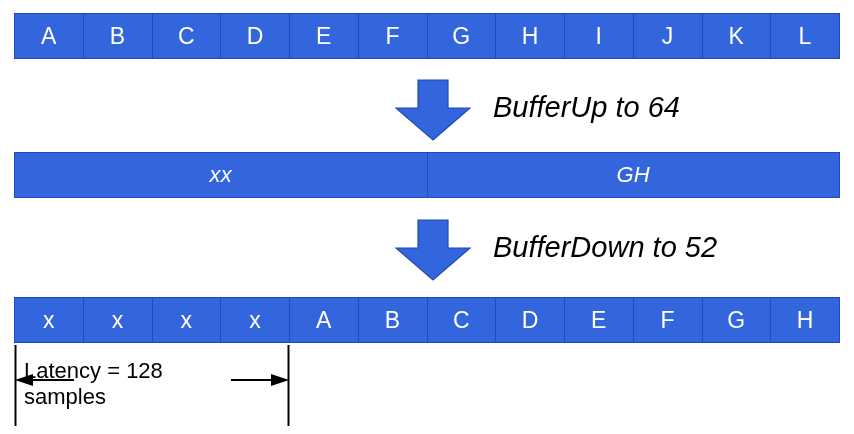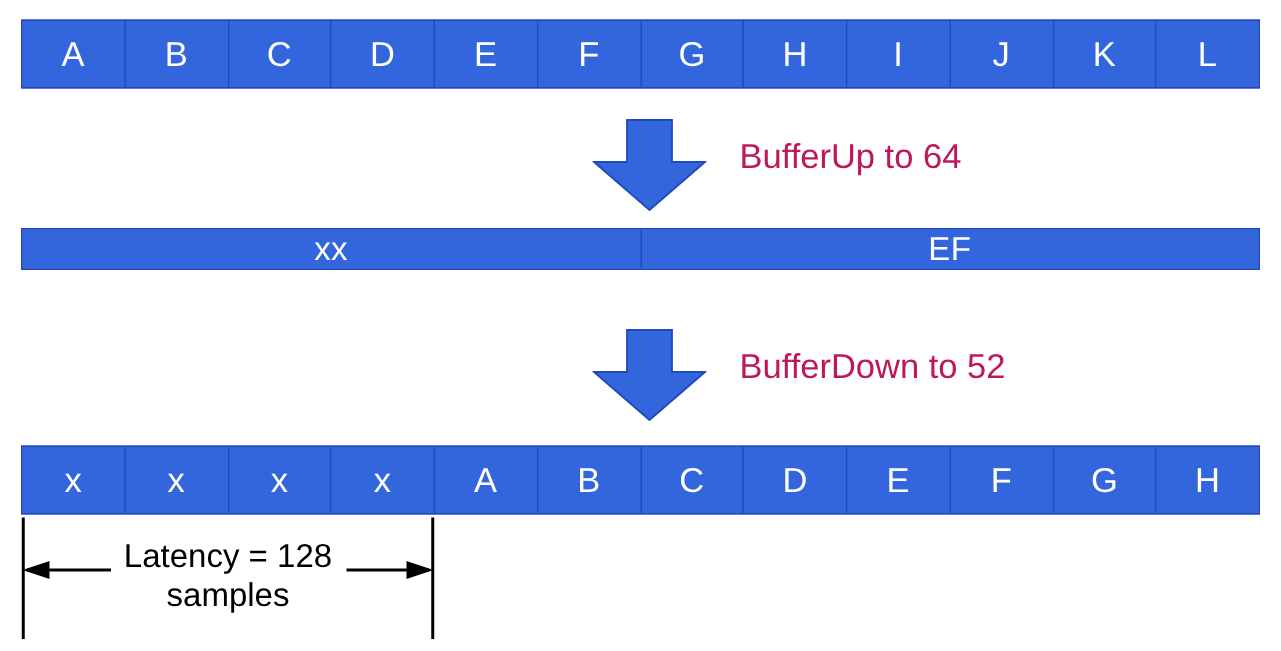--- a/index.html
+++ b/index.html
@@ -26,21 +26,21 @@
   .buffer-row {
     position: absolute;
     left: 14px;
     width: 826px;
     display: flex;
     box-sizing: border-box;
     border: 1px solid #2149B8;
     background: #3366DD;
   }
   .buffer-row.row-1 { top: 13px;  height: 46px; }
-  .buffer-row.row-2 { top: 152px; height: 28px; }
+  .buffer-row.row-2 { top: 152px; height: 46px; font-style: italic; }
   .buffer-row.row-3 { top: 297px; height: 46px; }
 
   .cell {
     flex: 1 1 0;
     min-width: 0;
     display: flex;
     align-items: center;
     justify-content: center;
     color: #ffffff;
     font-size: 23px;
@@ -60,38 +60,39 @@
     width: 76px;
     height: 62px;
   }
   .down-arrow svg { display: block; width: 100%; height: 100%; }
   .arrow-1 { left: 395px; top: 79px; }
   .arrow-2 { left: 395px; top: 219px; }
 
   
   .step-label {
     position: absolute;
-    font-size: 23px;
-    color: #be185d;
+    font-size: 29px;
+    color: #000000;
     line-height: 1;
     white-space: nowrap;
+    font-style: italic;
   }
   .label-1 { left: 493px; top: 93px; }
   .label-2 { left: 493px; top: 233px; }
 
   
   .latency-group { position: absolute; left: 0; top: 0; width: 854px; height: 434px; pointer-events: none; }
   .latency-group svg { position: absolute; left: 0; top: 0; }
 
   .latency-text {
     position: absolute;
     left: 24px;
     top: 358px;
     width: 256px;
-    text-align: center;
+    text-align: left;
     font-size: 22px;
     line-height: 26px;
     color: #000000;
   }
 </style>
 </head>
 <body>
 
 <div class="stage">
 
@@ -112,21 +113,21 @@
 
   <div class="down-arrow arrow-1">
     <svg viewBox="0 0 76 62" xmlns="http://www.w3.org/2000/svg" aria-hidden="true">
       <polygon points="23,1 53,1 53,29 75,29 38,61 1,29 23,29" fill="#3366DD" stroke="#2149B8" stroke-width="1.2"></polygon>
     </svg>
   </div>
   <div class="step-label label-1">BufferUp to 64</div>
 
   <div class="buffer-row row-2">
     <div class="cell">xx</div>
-    <div class="cell">EF</div>
+    <div class="cell">GH</div>
   </div>
 
   <div class="down-arrow arrow-2">
     <svg viewBox="0 0 76 62" xmlns="http://www.w3.org/2000/svg" aria-hidden="true">
       <polygon points="23,1 53,1 53,29 75,29 38,61 1,29 23,29" fill="#3366DD" stroke="#2149B8" stroke-width="1.2"></polygon>
     </svg>
   </div>
   <div class="step-label label-2">BufferDown to 52</div>
 
   <div class="buffer-row row-3">

